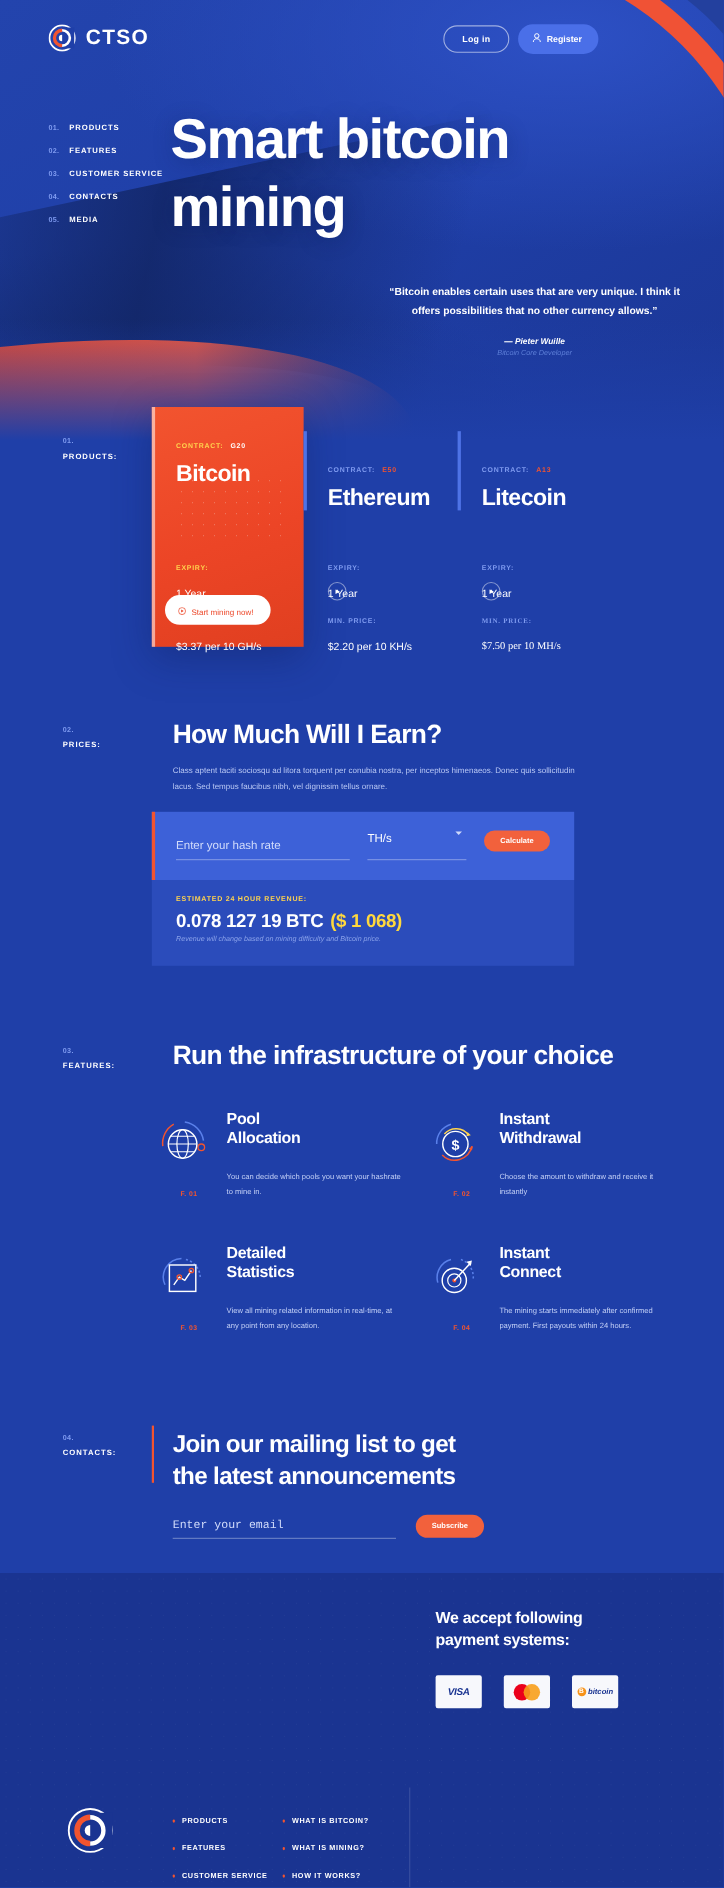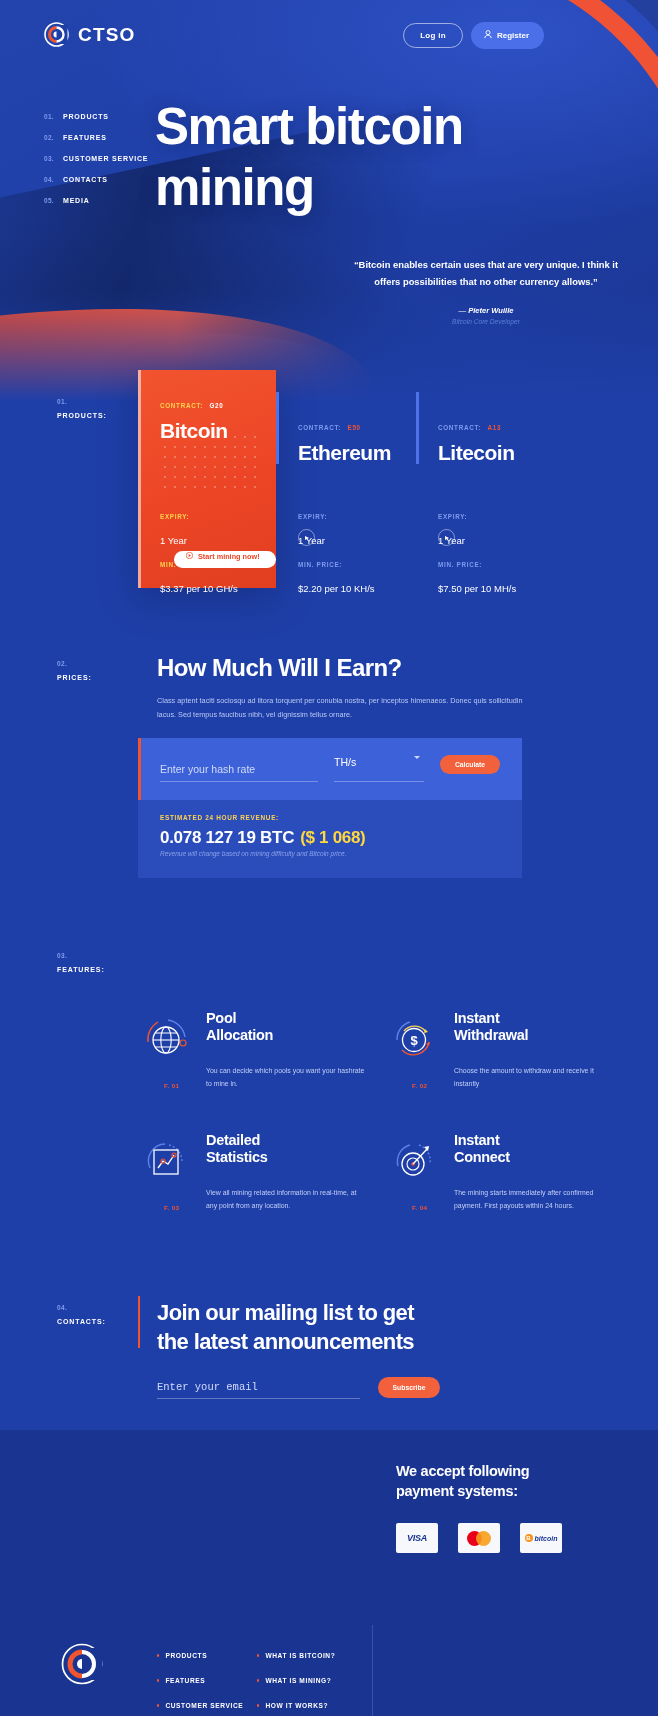--- a/index.html
+++ b/index.html
@@ -115,23 +115,23 @@
     background-size:10px 10px;
   }
   .card.plain { width:140px; height:172px; margin-top:22px; }
   .card.plain .card-bar { background:#4e73e6; height:72px; }
   .card.plain .card-contract { color:#7f9bf0; }
   .card.plain .f-label { color:#7f9bf0; }
   .ct-e50 { color:#f2542f; }
   .ct-a13 { color:#f2542f; }
 
   .btn-start {
-    position:absolute; left:36px; bottom:20px;
+    position:absolute; left:12px; bottom:20px;
     background:#fff; color:#ec4526; border:none; border-radius:18px;
-    padding:1px 16px 7px 12px; font-size:7.3px; font-weight:700;
+    padding:11px 16px 7px 12px; font-size:7.3px; font-weight:400;
     display:flex; align-items:center; gap:5px;
   }
   .play {
     position:absolute; left:22px; bottom:18px;
     width:17px; height:17px; border-radius:50%; border:1px solid rgba(255,255,255,.45);
     display:flex; align-items:center; justify-content:center;
   }
   .play i { border-left:4px solid #fff; border-top:2.6px solid transparent; border-bottom:2.6px solid transparent; margin-left:1.5px; }
 
   
@@ -349,21 +349,21 @@
       <div class="card-bar"></div>
       <div class="card-contract">
         <span>CONTRACT:</span>
         <span class="ct-val ct-a13">A13</span>
       </div>
       <div class="card-name">Litecoin</div>
       <div class="card-field" style="margin-top:48px;">
         <div class="f-label">EXPIRY:</div>
         <div class="f-value">1 Year</div>
       </div>
-      <div class="card-field" style="margin-top:15px;">
+      <div class="card-field" style="margin-top:15px;font-family:Liberation Serif, serif;">
         <div class="f-label">MIN. PRICE:</div>
         <div class="f-value">$7.50 per 10 MH/s</div>
       </div>
       <div class="play">
           <i></i>
         </div>
     </div>
 
   </div>
 
@@ -389,20 +389,21 @@
     <div class="res-value">
       <span>0.078 127 19 BTC</span><span class="usd">($ 1 068)</span>
     </div>
     <div class="res-note">Revenue will change based on mining difficulty and Bitcoin price.</div>
   </div>
 
   <div class="sec-label" style="top:952px;">
     <div class="sec-num">03.</div>
     <div class="sec-name">FEATURES:</div>
   </div>
+  <h2 class="h2 feat-head">Run the infrastructure of your choice</h2>
 
   <div class="features">
     <div class="frow">
       <div class="fcell">
         <div class="ficon">
           <svg width="56" height="56" viewBox="0 0 56 56">
             <path d="M10 32 A20 20 0 0 1 20 12" fill="none" stroke="#f2542f" stroke-width="1.4"></path>
             <path d="M30 10 A20 20 0 0 1 47 27" fill="none" stroke="#5a80ea" stroke-width="1.4"></path>
             <circle cx="45" cy="33" r="3" fill="none" stroke="#f2542f" stroke-width="1.2"></circle>
             <circle cx="28" cy="30" r="13" fill="none" stroke="#fff" stroke-width="1.3"></circle>

